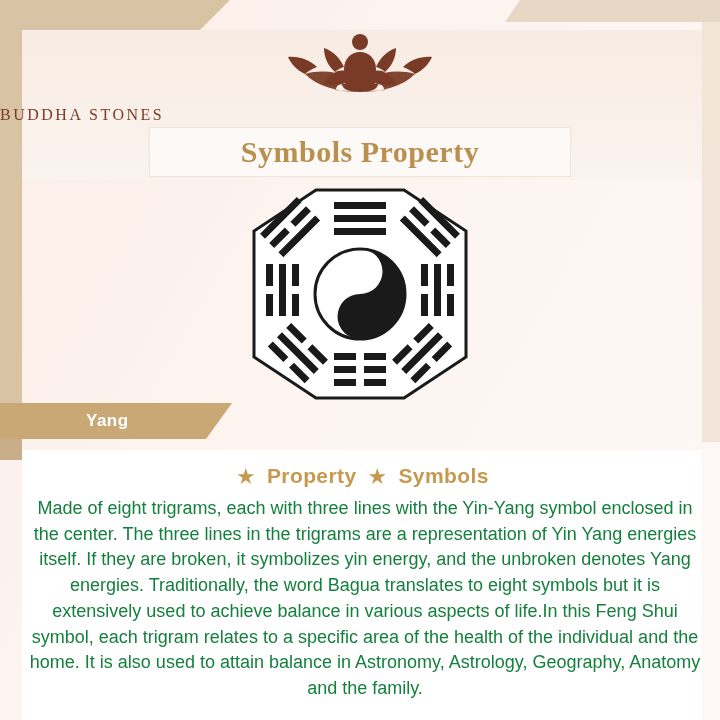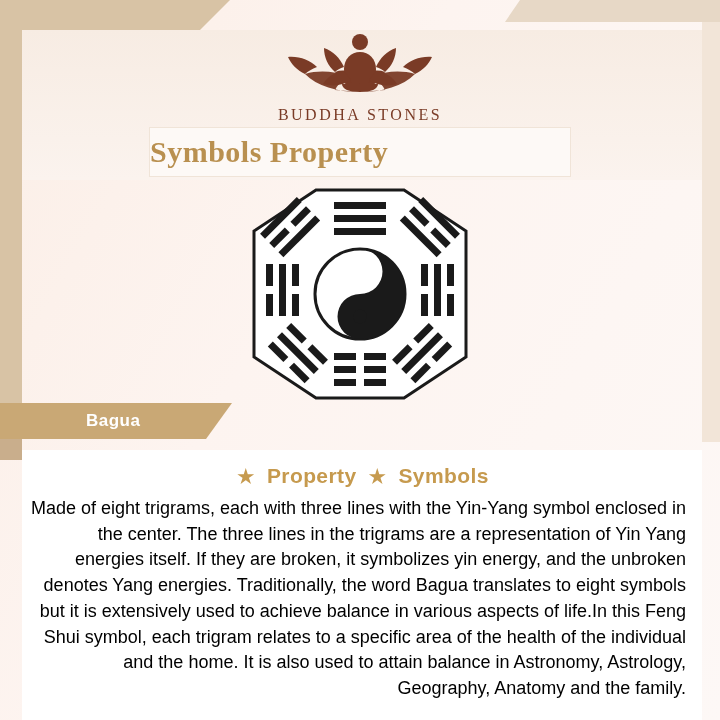--- a/index.html
+++ b/index.html
@@ -59,21 +59,21 @@
     left: 22px; top: 30px;
     width: 680px; height: 150px;
     background: linear-gradient(180deg, #f7ece3 0%, #fbf3ee 100%);
   }
 
   
   .logo-wrap {
     position: absolute;
     left: 0; top: 26px;
     width: 720px;
-    text-align: center;
+    text-align: left;
   }
   .logo-mark {
     width: 170px;
     height: 76px;
     margin: 0 auto;
     display: block;
   }
   .logo-text {
     font-family: "Liberation Serif", serif;
     font-size: 16px;
@@ -86,21 +86,21 @@
   
   .title-band {
     position: absolute;
     left: 150px; top: 128px;
     width: 420px;
     height: 48px;
     background: #fdf9f6;
     box-shadow: 0 0 0 1px #f0e4d8;
     display: flex;
     align-items: center;
-    justify-content: flex-start;
+    justify-content: center;
   }
   .title-band-text {
     font-family: "Liberation Serif", serif;
     font-size: 30px;
     font-weight: bold;
     color: #b99050;
     letter-spacing: 0.5px;
   }
 
   
@@ -147,25 +147,25 @@
     letter-spacing: 0.4px;
   }
   .tagline .star {
     color: #c69a4e;
     font-size: 19px;
     padding: 0 4px;
   }
   .tagline .word { padding: 0 2px; }
 
   .paragraph {
-    margin: 8px 16px 0 6px;
+    margin: 8px 0 0 6px;
     font-size: 18px;
     line-height: 1.43;
-    color: #000000;
-    text-align: right;
+    color: #15803d;
+    text-align: center;
   }
 </style>
 </head>
 <body>
 
 <div id="page">
 
   <div class="corner-tl"></div>
   <div class="corner-tr"></div>
   <div class="top-wash"></div>
@@ -265,21 +265,21 @@
       <g transform="translate(150,108)">
         <circle r="45" fill="#ffffff" stroke="#1a1a1a" stroke-width="3"></circle>
         <path d="M0,-45 A45,45 0 0 1 0,45 A22.5,22.5 0 0 1 0,0 A22.5,22.5 0 0 0 0,-45 Z" fill="#1a1a1a"></path>
         <circle cx="0" cy="-22.5" r="7" fill="#ffffff"></circle>
         <circle cx="0" cy="22.5" r="7" fill="#1a1a1a"></circle>
       </g>
     </svg>
   </div>
 
   <div class="ribbon"></div>
-  <div class="ribbon-label">Bagua</div>
+  <div class="ribbon-label">Yang</div>
 
   <div class="body-panel">
     <div class="tagline">
       <span class="star">★</span>
       <span class="word">Property</span>
       <span class="star">★</span>
       <span class="word">Symbols</span>
     </div>
     <p class="paragraph">Made of eight trigrams, each with three lines with the Yin-Yang symbol enclosed in the center. The three lines in the trigrams are a representation of Yin Yang energies itself. If they are broken, it symbolizes yin energy, and the unbroken denotes Yang energies. Traditionally, the word Bagua translates to eight symbols but it is extensively used to achieve balance in various aspects of life.In this Feng Shui symbol, each trigram relates to a specific area of the health of the individual and the home. It is also used to attain balance in Astronomy, Astrology, Geography, Anatomy and the family.</p>
   </div>

